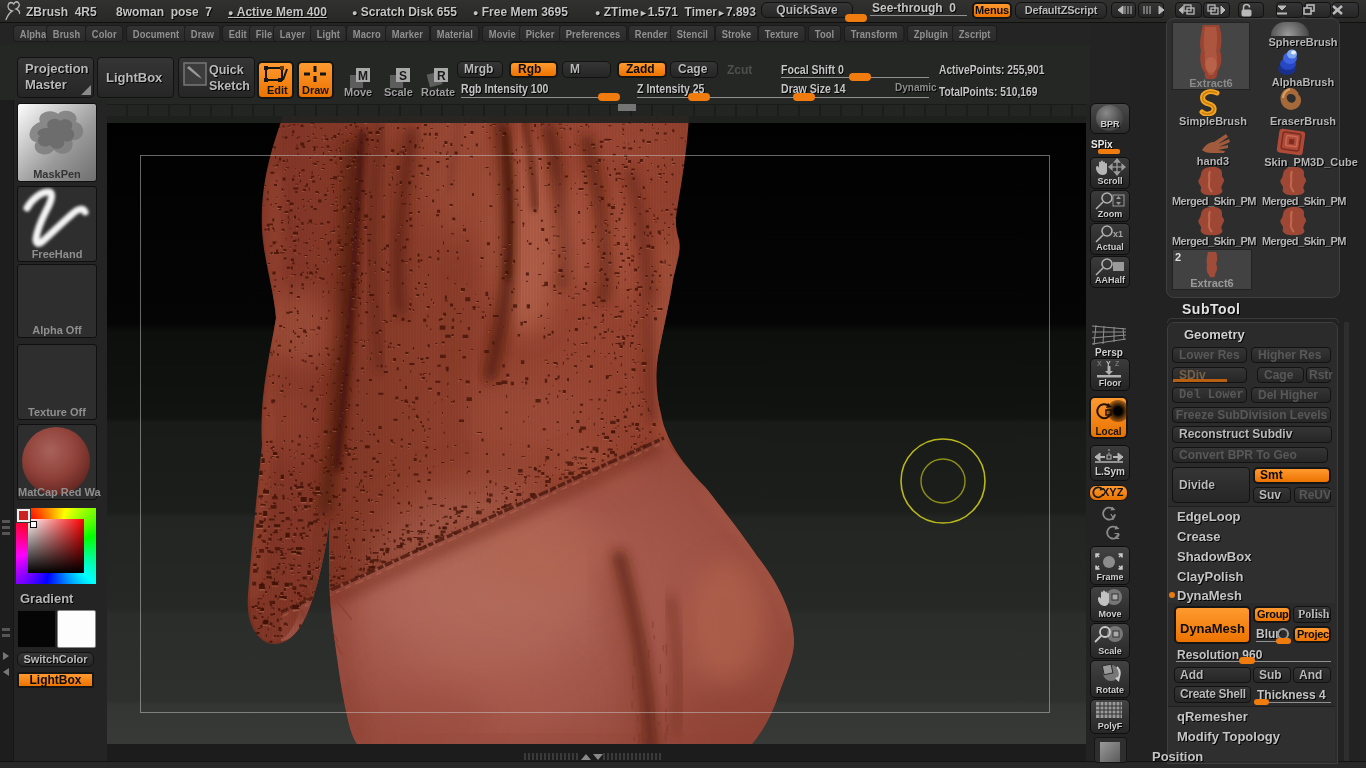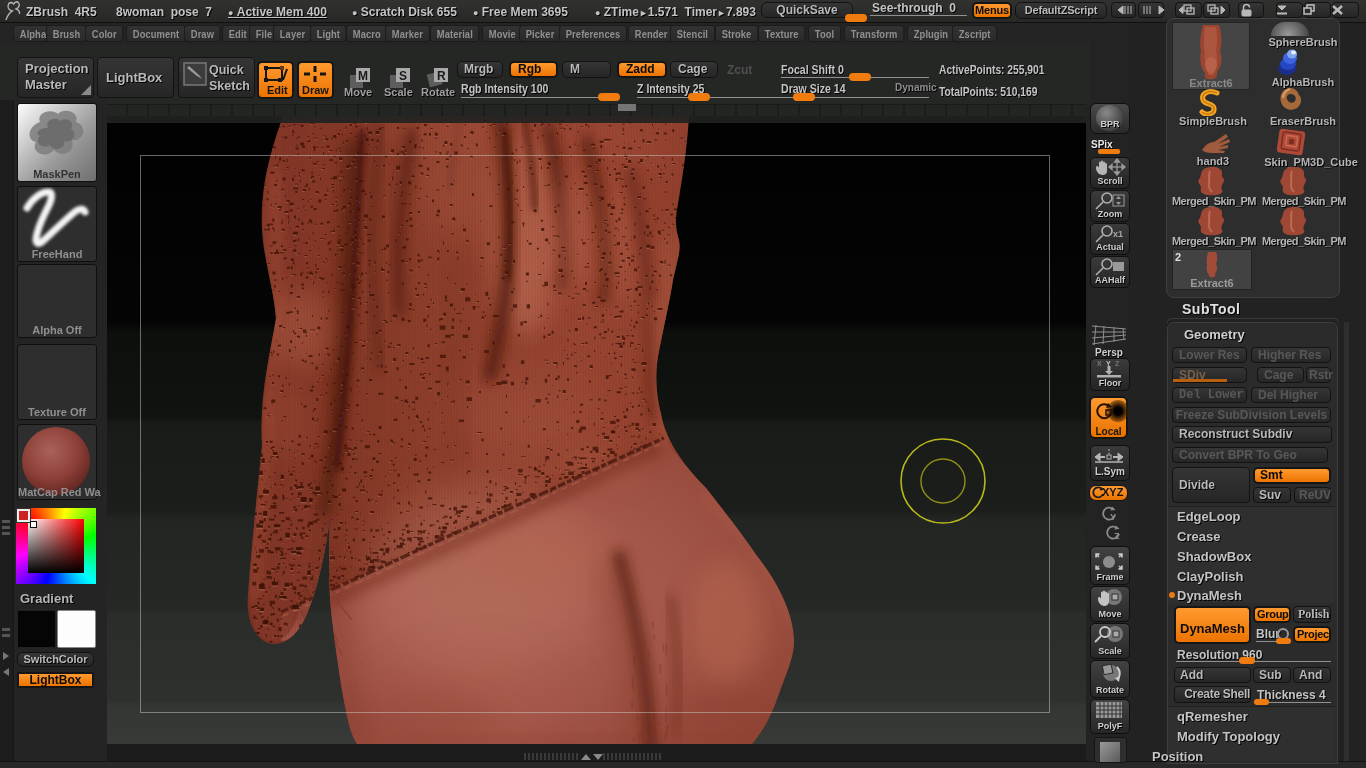--- a/index.html
+++ b/index.html
@@ -769,21 +769,21 @@
   <div class="abs" style="left:1277px;top:628px;width:8px;height:8px;border:2px solid #9a9a9a;border-radius:50%;"></div>
   <div class="slider" style="left:1256px;top:641px;width:34px;"></div>
   <div class="abs" style="left:1276px;top:638px;width:15px;height:6px;background:#f07c10;border-radius:3px;"></div>
   <div class="obtn" style="left:1293px;top:626px;width:38px;height:17px;font-size:11px;line-height:13px;padding-left:2px;letter-spacing:-0.3px;">Projec</div>
   <div class="lbl" style="left:1177px;top:648px;font-size:12px;">Resolution&nbsp;960</div>
   <div class="slider" style="left:1176px;top:661px;width:155px;"></div>
   <div class="knob" style="left:1239px;top:657px;width:16px;height:7px;"></div>
   <div class="btn" style="left:1174px;top:667px;width:77px;height:16px;font-size:12px;line-height:14px;padding-left:5px;">Add</div>
   <div class="btn" style="left:1253px;top:667px;width:38px;height:16px;font-size:12px;line-height:14px;padding-left:5px;">Sub</div>
   <div class="btn" style="left:1293px;top:667px;width:38px;height:16px;font-size:12px;line-height:14px;padding-left:5px;">And</div>
-  <div class="btn" style="left:1174px;top:686px;width:77px;height:17px;font-size:12px;line-height:15px;padding-left:5px;letter-spacing:-0.3px;text-align:right;">Create&nbsp;Shell</div>
+  <div class="btn" style="left:1174px;top:686px;width:77px;height:17px;font-size:12px;line-height:15px;padding-left:5px;letter-spacing:-0.3px;">Create&nbsp;Shell</div>
   <div class="lbl" style="left:1257px;top:688px;font-size:12px;">Thickness&nbsp;4</div>
   <div class="slider" style="left:1254px;top:702px;width:77px;"></div>
   <div class="knob" style="left:1254px;top:699px;width:15px;height:6px;"></div>
 
   <div class="abs" style="left:1168px;top:706px;width:167px;height:20px;border-top:1px solid #1f1f1f;border-bottom:1px solid #1f1f1f;background:#2f2f2f;"></div>
   <div class="lbl" style="left:1177px;top:709px;font-size:13px;">qRemesher</div>
   <div class="abs" style="left:1168px;top:726px;width:167px;height:20px;border-bottom:1px solid #1f1f1f;background:#2f2f2f;"></div>
   <div class="lbl" style="left:1177px;top:729px;font-size:13px;">Modify&nbsp;Topology</div>
   <div class="abs" style="left:1168px;top:746px;width:167px;height:15px;background:#2f2f2f;"></div>
   <div class="lbl" style="left:1152px;top:749px;font-size:13px;">Position</div>

